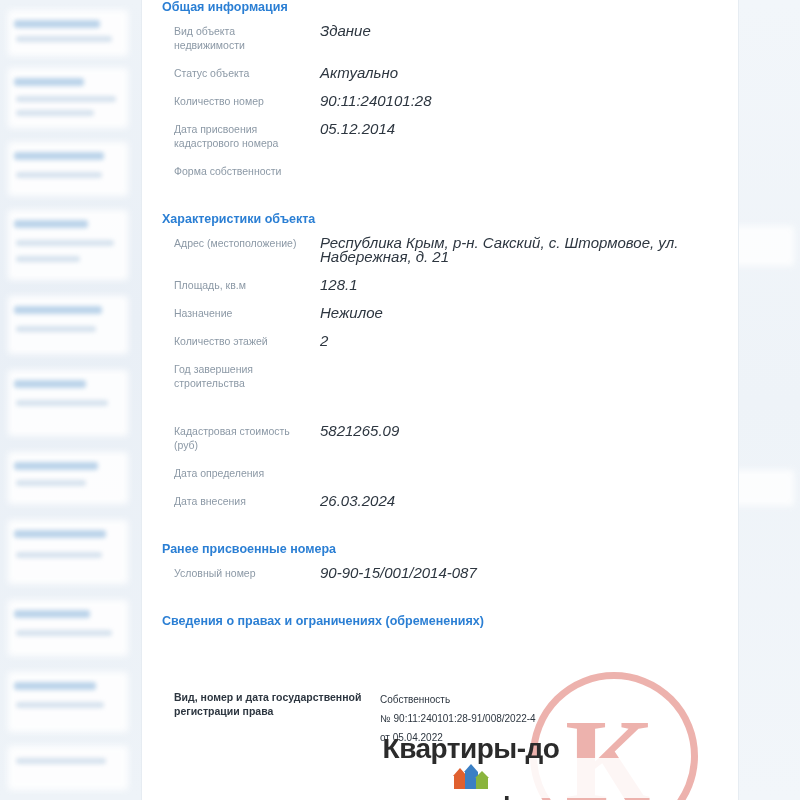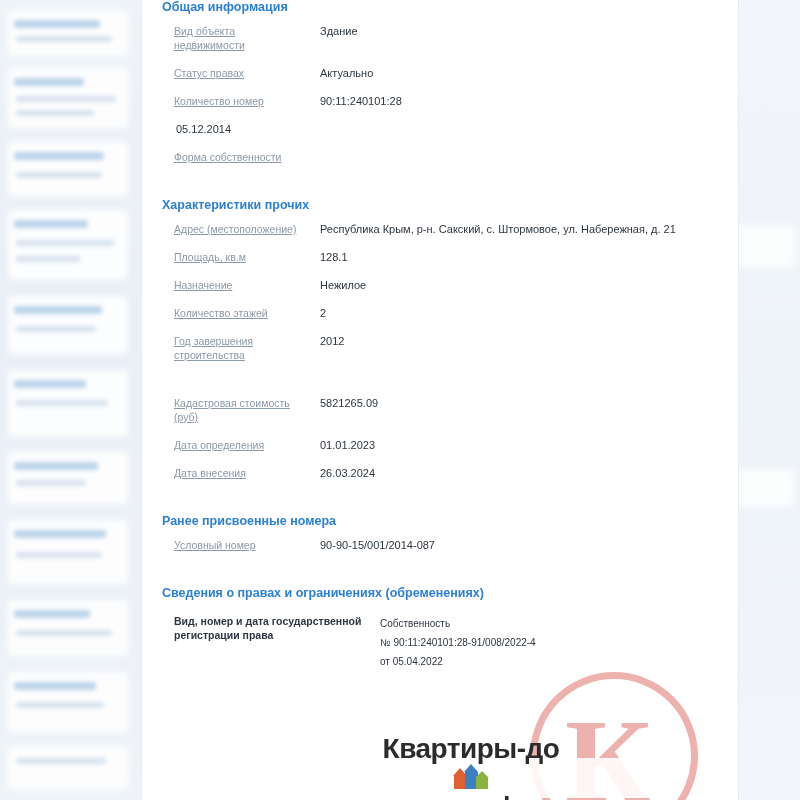--- a/index.html
+++ b/index.html
@@ -111,33 +111,34 @@
     padding: 0 0 14px 0;
   }
   .row-label {
     width: 144px;
     min-width: 144px;
     color: #8c99a6;
     font-size: 10.5px;
     line-height: 14px;
     padding-left: 14px;
     box-sizing: border-box;
-    text-decoration: underline;
   }
   .row-value {
     color: #2d3640;
-    font-size: 11px;
+    font-size: 15px;
     line-height: 14px;
     padding-left: 16px;
     flex: 1;
+    font-style: italic;
   }
   .rights-row {
     display: flex;
     align-items: flex-start;
     padding-top: 4px;
+    margin-top: 48px;
   }
   .rights-label {
     width: 220px;
     min-width: 220px;
     color: #2d3640;
     font-size: 10.5px;
     font-weight: bold;
     line-height: 14px;
     padding-left: 14px;
     box-sizing: border-box;
@@ -303,71 +304,70 @@
   <div class="doc">
     <div class="doc-inner">
 
       <h2 class="section-title first">Общая информация</h2>
       <div class="rows">
         <div class="row">
           <div class="row-label">Вид объекта недвижимости</div>
           <div class="row-value">Здание</div>
         </div>
         <div class="row">
-          <div class="row-label">Статус правах</div>
+          <div class="row-label">Статус объекта</div>
           <div class="row-value">Актуально</div>
         </div>
         <div class="row">
           <div class="row-label">Количество номер</div>
           <div class="row-value">90:11:240101:28</div>
         </div>
         <div class="row">
+          <div class="row-label">Дата присвоения кадастрового номера</div>
           <div class="row-value">05.12.2014</div>
         </div>
         <div class="row">
           <div class="row-label">Форма собственности</div>
         </div>
       </div>
 
       <div class="section-gap"></div>
 
-      <h2 class="section-title">Характеристики прочих</h2>
+      <h2 class="section-title">Характеристики объекта</h2>
       <div class="rows">
         <div class="row">
           <div class="row-label">Адрес (местоположение)</div>
           <div class="row-value">Республика Крым, р-н. Сакский, с. Штормовое, ул. Набережная, д. 21</div>
         </div>
         <div class="row">
           <div class="row-label">Площадь, кв.м</div>
           <div class="row-value">128.1</div>
         </div>
         <div class="row">
           <div class="row-label">Назначение</div>
           <div class="row-value">Нежилое</div>
         </div>
         <div class="row">
           <div class="row-label">Количество этажей</div>
           <div class="row-value">2</div>
         </div>
         <div class="row">
           <div class="row-label">Год завершения строительства</div>
-          <div class="row-value">2012</div>
         </div>
       </div>
 
       <div class="section-gap"></div>
 
       <div class="rows">
         <div class="row">
           <div class="row-label">Кадастровая стоимость (руб)</div>
           <div class="row-value">5821265.09</div>
         </div>
         <div class="row">
           <div class="row-label">Дата определения</div>
-          <div class="row-value">01.01.2023</div>
         </div>
         <div class="row">
           <div class="row-label">Дата внесения</div>
           <div class="row-value">26.03.2024</div>
         </div>
       </div>
 
       <div class="section-gap"></div>
 
       <h2 class="section-title">Ранее присвоенные номера</h2>

